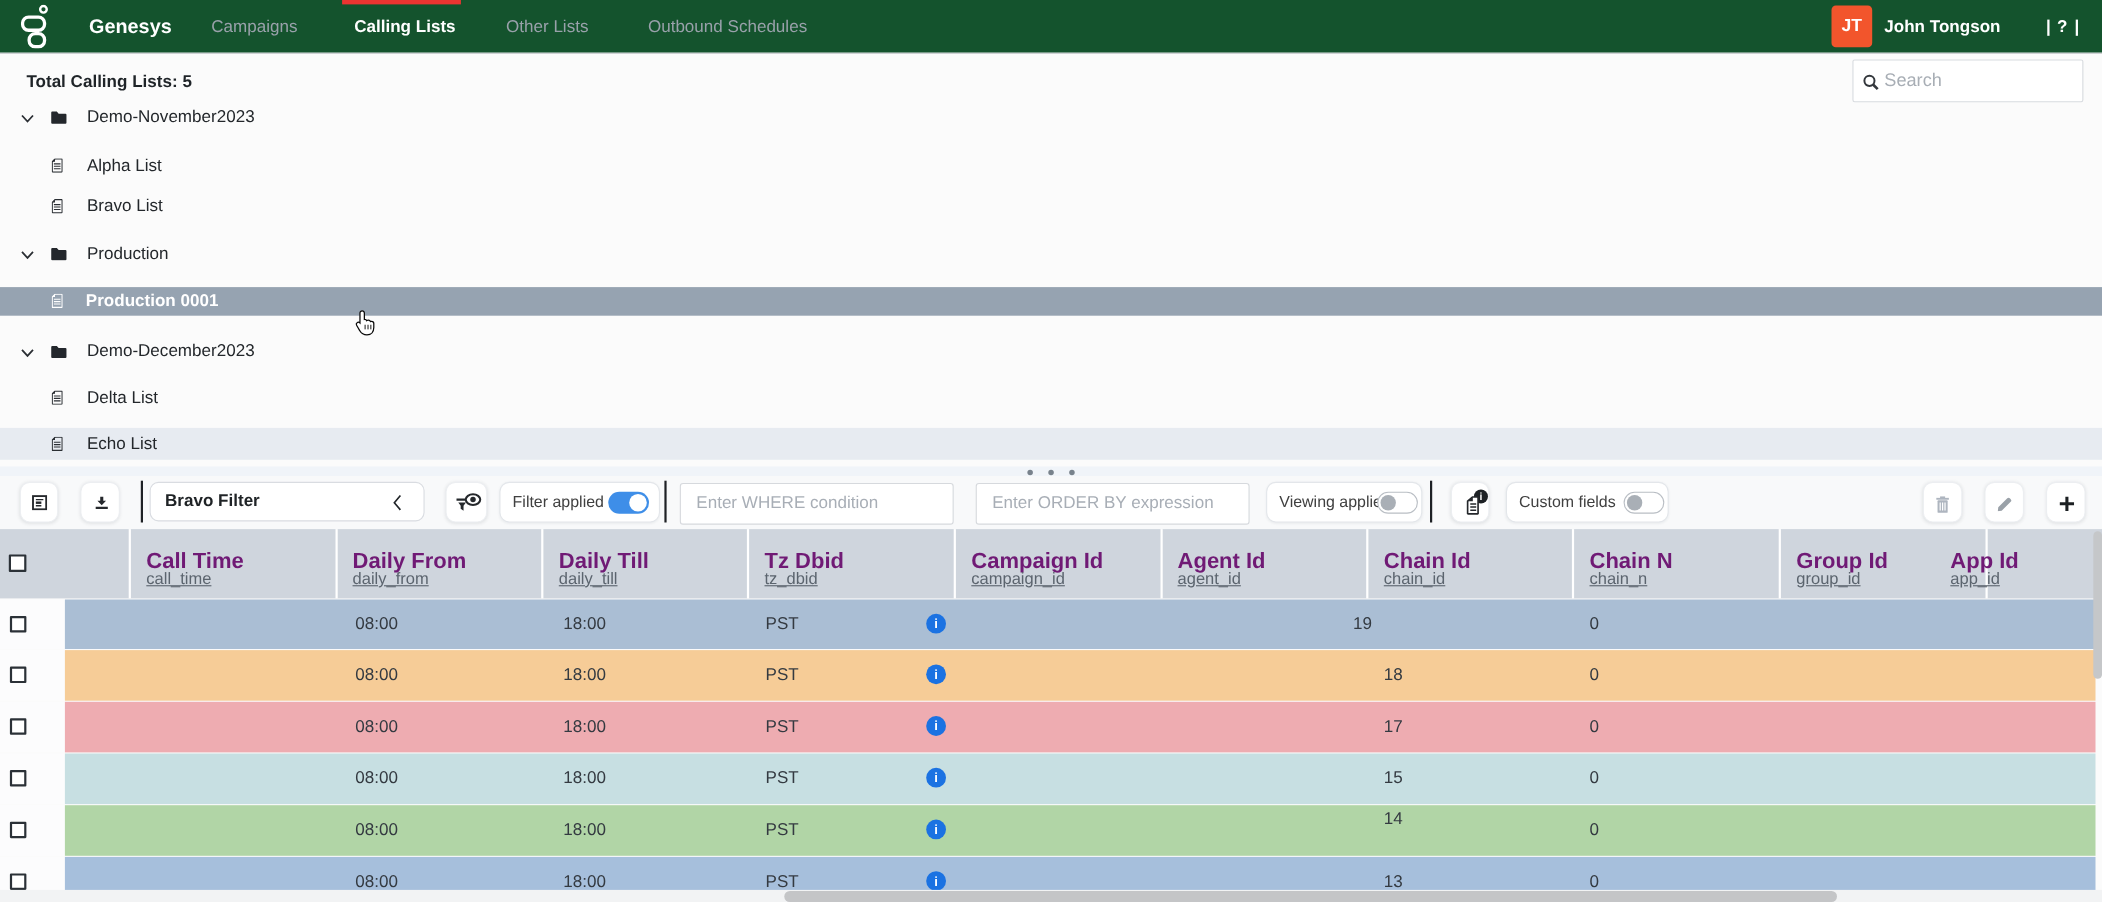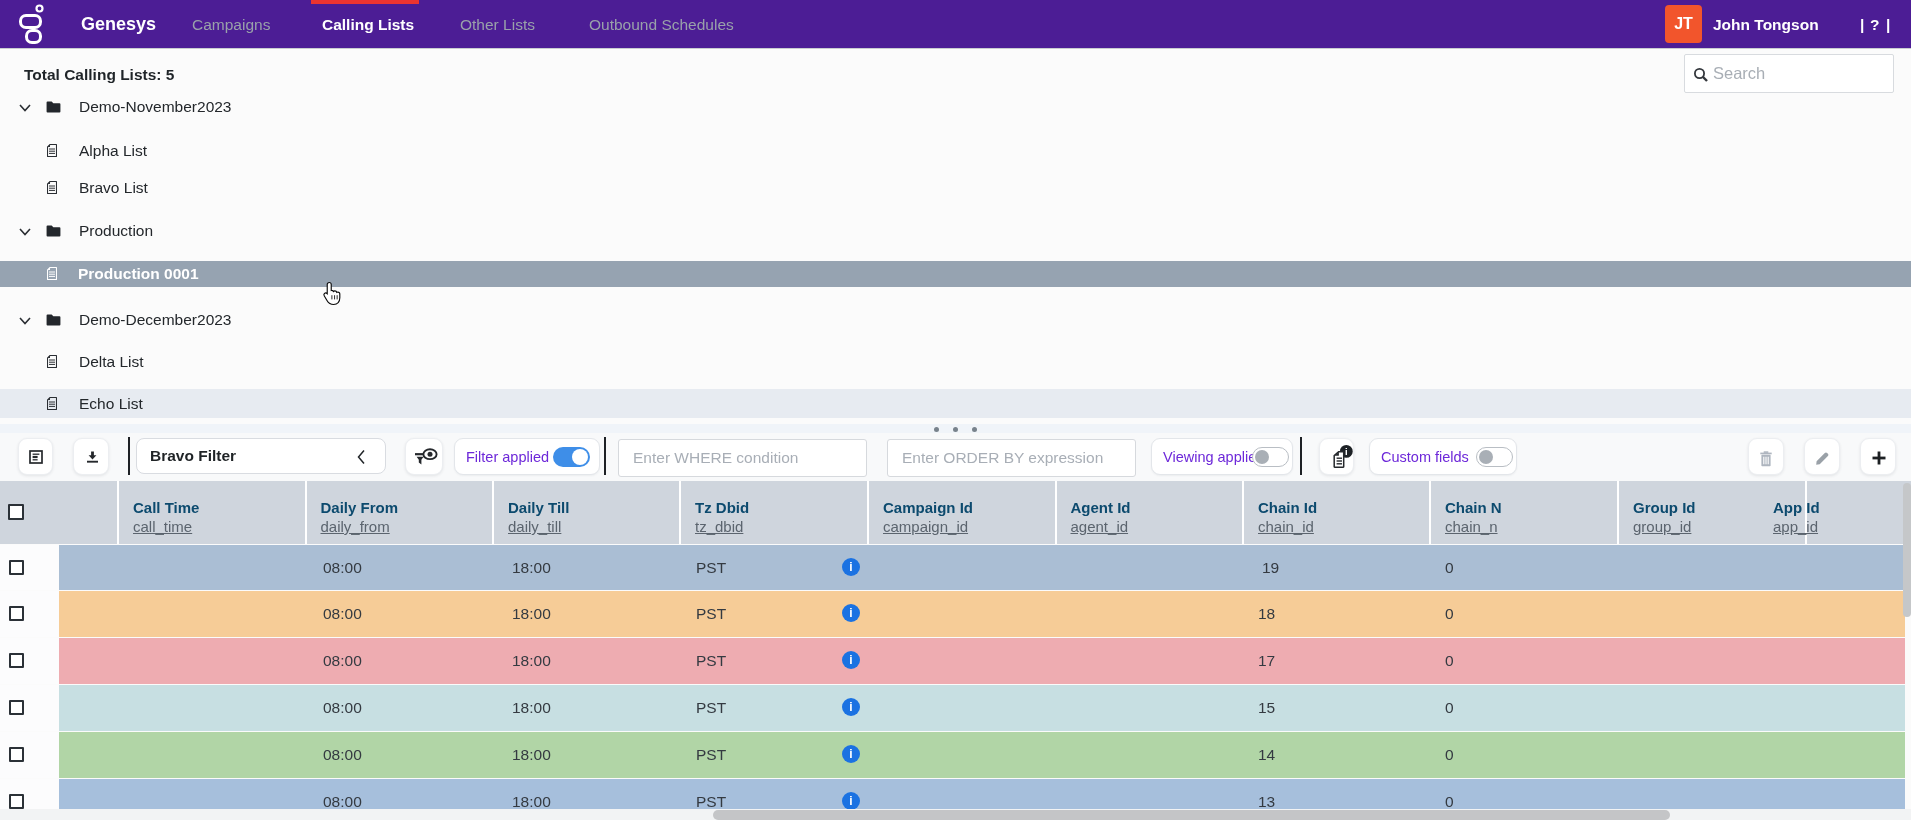--- a/index.html
+++ b/index.html
@@ -1,20 +1,20 @@
 <!DOCTYPE html>
 <html><head>
 <meta charset="utf-8">
 <style>
 * { margin:0; padding:0; box-sizing:border-box; }
 html,body { width:1911px; height:820px; overflow:hidden; background:#fbfbfb;
   font-family:"Liberation Sans", sans-serif; }
 .abs { position:absolute; }
 
-#nav { position:absolute; left:0; top:0; width:1911px; height:48px; background:#4c1d95; }
+#nav { position:absolute; left:0; top:0; width:1911px; height:48px; background:#14532d; }
 #nav .brand { position:absolute; left:81px; top:0; height:48px; line-height:48px;
   color:#fff; font-size:18px; font-weight:bold; }
 .tab { position:absolute; top:0; height:48px; line-height:50px; font-size:15.5px; color:#99a1aa; }
 .tab.active { color:#fff; font-weight:bold; }
 #redbar { position:absolute; left:311px; top:0; width:108px; height:4px; background:#ec3431; }
 #jt { position:absolute; left:1665px; top:5px; width:37px; height:38px; background:#f2552c;
   border-radius:4px; color:#fff; font-weight:bold; font-size:16px; text-align:center; line-height:38px; }
 #uname { position:absolute; left:1713px; top:0; height:48px; line-height:50px; color:#fff;
   font-weight:bold; font-size:15.5px; }
 
@@ -36,38 +36,38 @@
 
 #split { position:absolute; left:0; top:424px; width:1911px; height:9px; background:#f0f4f9; }
 .dot { position:absolute; top:2.5px; width:5px; height:5px; border-radius:50%; background:#78828c; }
 
 #toolbar { position:absolute; left:0; top:433px; width:1911px; height:54px; background:#f8f9fa; }
 .tbtn { position:absolute; top:5px; height:37px; background:#fff; border:1px solid #eceef1;
   border-radius:9px; box-shadow:0 1px 3px rgba(40,50,60,.10); }
 .tdiv { position:absolute; top:4px; width:2px; height:38px; background:#1e2125; }
 .tgroup { position:absolute; top:5px; height:37px; background:#fff; border:1px solid #e3e6ea;
   border-radius:9px; box-shadow:0 1px 2px rgba(40,50,60,.06); }
-.tgroup .lbl { position:absolute; top:9.5px; font-size:14.5px; color:#6d28d9; white-space:nowrap; }
+.tgroup .lbl { position:absolute; top:9.5px; font-size:14.5px; color:#404040; white-space:nowrap; }
 .tinput { position:absolute; top:6px; height:38px; background:#fff; border:1px solid #d6d9dd;
   border-radius:3px; }
 .tinput .ph { position:absolute; left:14px; top:9px; font-size:15.5px; color:#a8aeb6; white-space:nowrap; }
 .toggle-on { position:absolute; width:37px; height:20px; border-radius:10px; background:#3e8ee8; }
 .toggle-on::after { content:""; position:absolute; right:2px; top:2px; width:16px; height:16px;
   border-radius:50%; background:#fff; }
 .toggle-off { position:absolute; width:37px; height:20px; border-radius:10px; background:#fff;
   border:1px solid #b9bec4; }
 .toggle-off::after { content:""; position:absolute; left:2px; top:2px; width:14px; height:14px;
   border-radius:50%; background:#a9afb6; }
 #dropdown { position:absolute; left:136px; top:5px; width:250px; height:36px; background:#fff;
   border:1px solid #d9dce1; border-radius:8px; }
 #dropdown .txt { position:absolute; left:13px; top:8px; font-size:15.5px; font-weight:bold; color:#1f2326; }
 
 #thead { position:absolute; left:0; top:481px; width:1911px; height:63px; background:#cfd5dd; }
 .hcell { position:absolute; top:0; height:63px; border-right:2px solid #fff; }
-.hcell .t1 { position:absolute; left:14px; top:18px; font-size:15px; font-weight:bold; color:#0c4a6e; white-space:nowrap;text-align:center; }
+.hcell .t1 { position:absolute; left:14px; top:18px; font-size:20px; font-weight:bold; color:#701a75; white-space:nowrap;text-align:center; }
 .hcell .t2 { position:absolute; left:14px; top:37px; font-size:15px; color:#5b646e; white-space:nowrap;text-decoration:underline; }
 .brow { position:absolute; left:0; width:1911px; height:46px; }
 .brow .cbcell { position:absolute; left:0; top:0; width:59px; height:46px; background:#fcfcfd; }
 .brow .band { position:absolute; left:59px; top:0; width:1846px; height:46px; }
 .cb { position:absolute; width:15px; height:15px; border:2px solid #2b3137; border-radius:1px; background:#fff; }
 .cell { position:absolute; font-size:15.5px; color:#343a41; top:14px; white-space:nowrap; }
 .info { position:absolute; left:842px; top:14px; width:18px; height:18px; border-radius:50%;
   background:#1b72e2; color:#fff; font-size:12px; font-weight:bold; text-align:center; line-height:18px; }
 
 #vsb { position:absolute; left:1903px; top:483px; width:8px; height:134px; background:#c5c7c9; border-radius:4px; }
@@ -326,21 +326,21 @@
 
 <div id="tbody">
     <div class="brow" style="top:545px;height:45px">
       <div class="cbcell" style="height:45px"></div>
       <div class="band" style="height:45px;background:#aabed4"></div>
       <div class="cb" style="left:9px;top:15px"></div>
       <div class="cell" style="left:323px;top:14px">08:00</div>
       <div class="cell" style="left:512px;top:14px">18:00</div>
       <div class="cell" style="left:696px;top:14px">PST</div>
       <div class="info" style="top:13px">i</div>
-      <div class="cell" style="left:1262px;top:14px">19</div>
+      <div class="cell" style="left:1230px;top:14px">19</div>
       <div class="cell" style="left:1445px;top:14px">0</div>
     </div>
     <div class="brow" style="top:591px;height:46px">
       <div class="cbcell" style="height:46px"></div>
       <div class="band" style="height:46px;background:#f6cc97"></div>
       <div class="cb" style="left:9px;top:15px"></div>
       <div class="cell" style="left:323px;top:14px">08:00</div>
       <div class="cell" style="left:512px;top:14px">18:00</div>
       <div class="cell" style="left:696px;top:14px">PST</div>
       <div class="info" style="top:13px">i</div>
@@ -370,21 +370,21 @@
       <div class="cell" style="left:1445px;top:14px">0</div>
     </div>
     <div class="brow" style="top:732px;height:46px">
       <div class="cbcell" style="height:46px"></div>
       <div class="band" style="height:46px;background:#b1d5a6"></div>
       <div class="cb" style="left:9px;top:15px"></div>
       <div class="cell" style="left:323px;top:14px">08:00</div>
       <div class="cell" style="left:512px;top:14px">18:00</div>
       <div class="cell" style="left:696px;top:14px">PST</div>
       <div class="info" style="top:13px">i</div>
-      <div class="cell" style="left:1258px;top:14px">14</div>
+      <div class="cell" style="left:1258px;top:4px">14</div>
       <div class="cell" style="left:1445px;top:14px">0</div>
     </div>
     <div class="brow" style="top:779px;height:31px">
       <div class="cbcell" style="height:31px"></div>
       <div class="band" style="height:31px;background:#a6bfdc"></div>
       <div class="cb" style="left:9px;top:15px"></div>
       <div class="cell" style="left:323px;top:14px">08:00</div>
       <div class="cell" style="left:512px;top:14px">18:00</div>
       <div class="cell" style="left:696px;top:14px">PST</div>
       <div class="info" style="top:13px">i</div>

